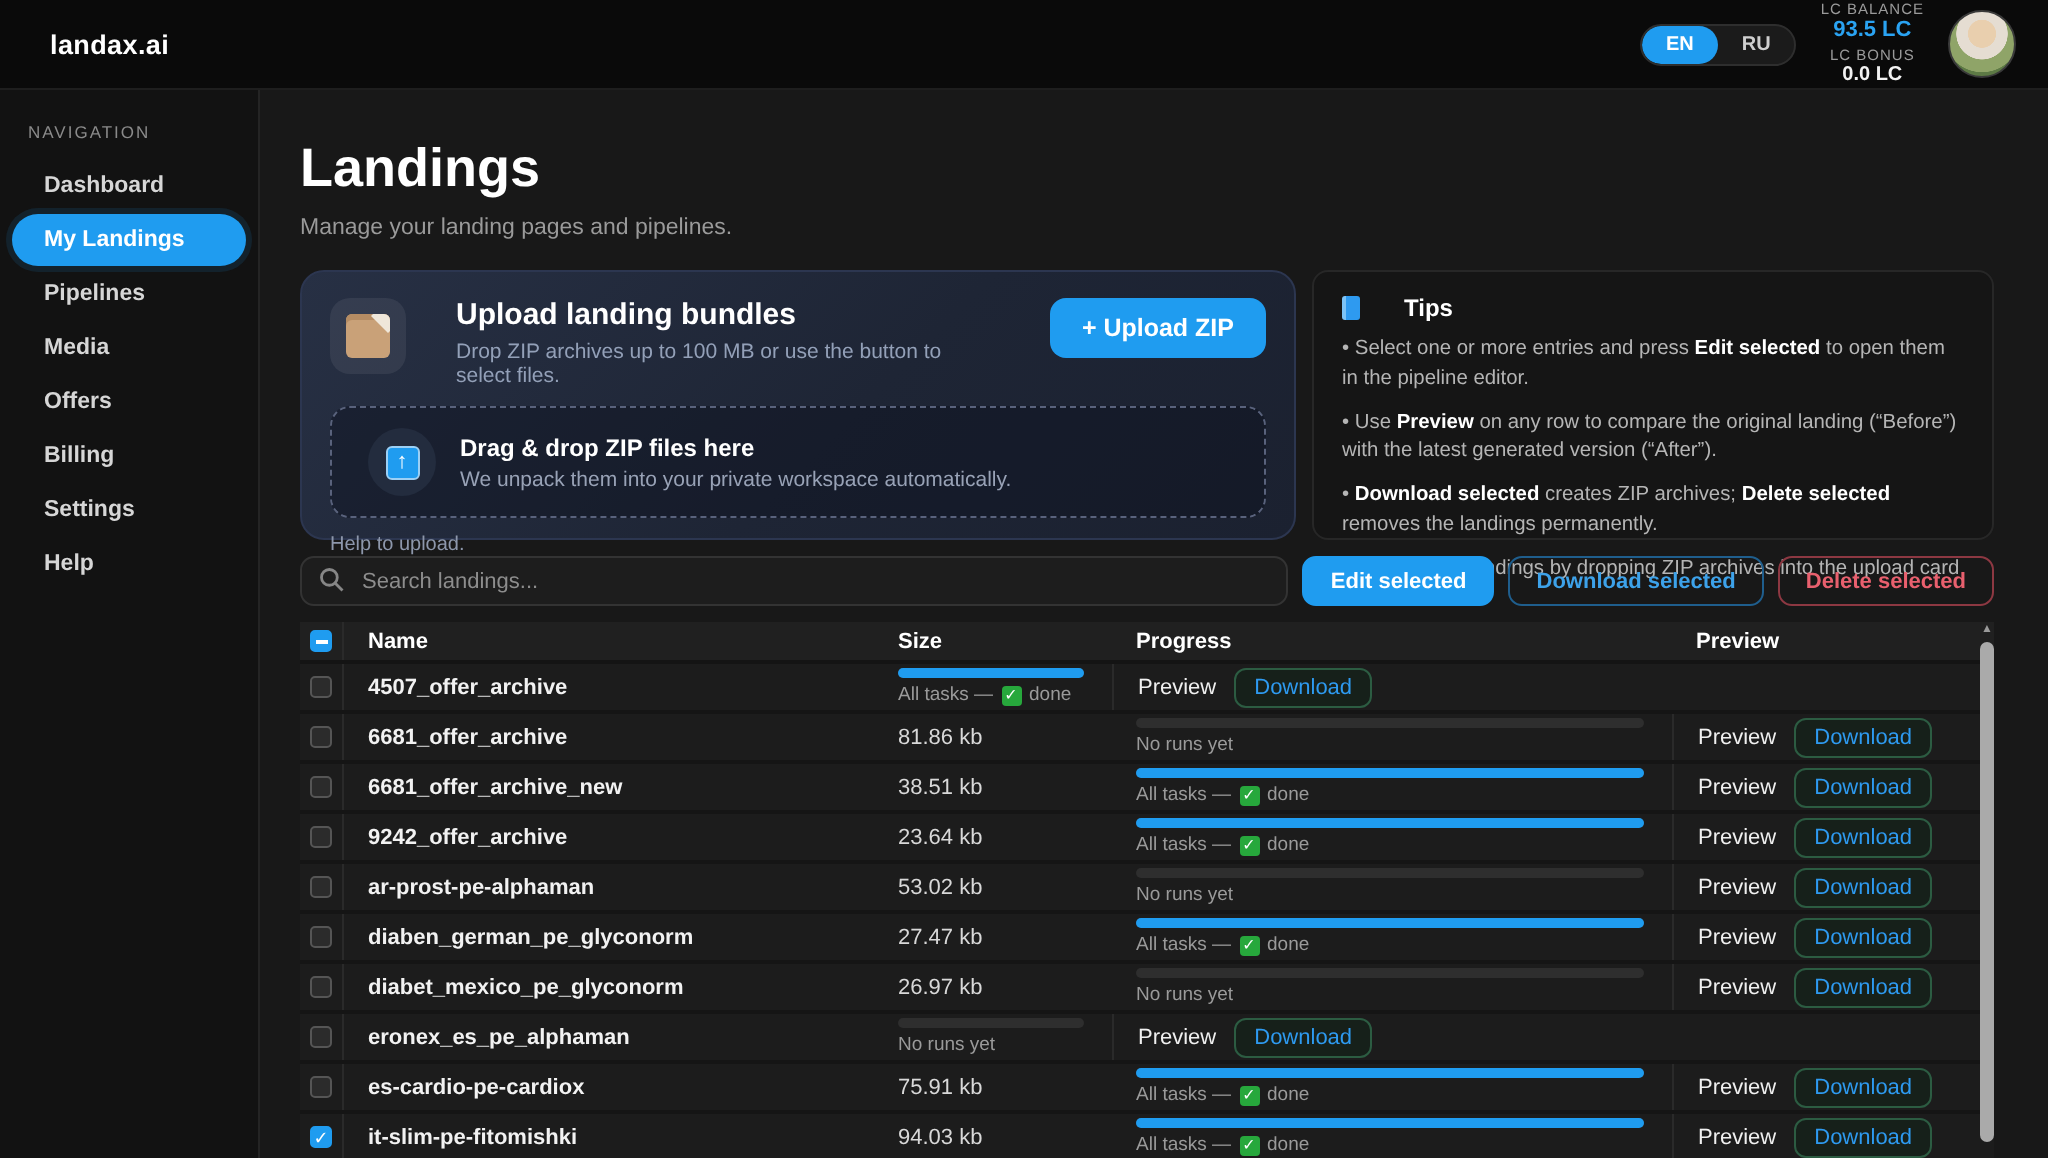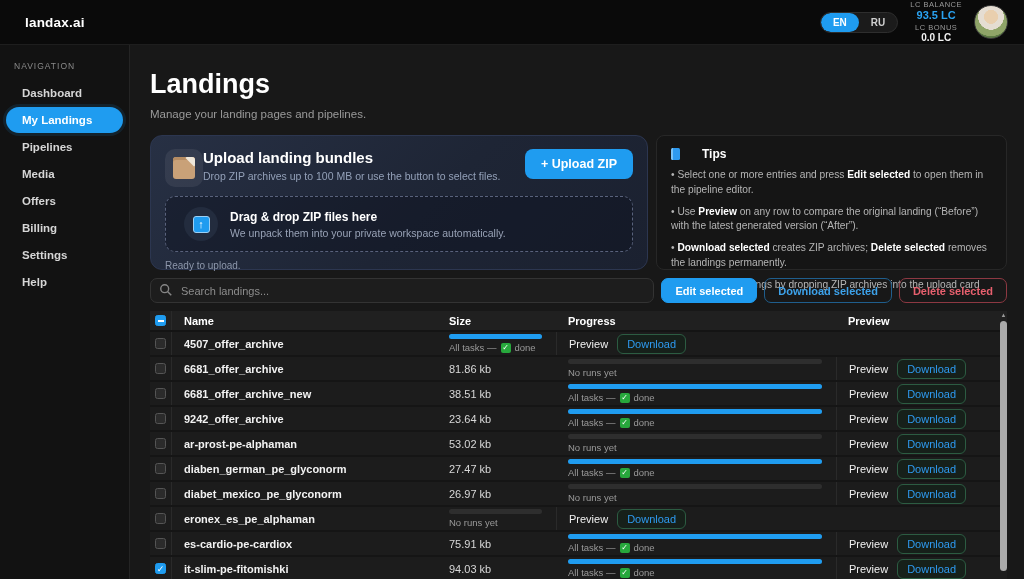--- a/index.html
+++ b/index.html
@@ -22,30 +22,30 @@
             background: radial-gradient(circle at 50% 34%, #e9cfae 0 26%, #e5ddd2 27% 48%, #8fa468 49% 72%, #5d7a45 73% 100%); }
 
   
   .shell { display:flex; height:534px; }
   .sidebar { width:130px; background:#121212; border-right:1px solid #242424; padding-top:12px; flex-shrink:0; }
   .nav-section { font-size:8.5px; letter-spacing:1px; color:#8a8a8a; padding:4px 14px 8px; }
   .nav-item { height:26px; display:flex; align-items:center; padding:0 16px; margin:1px 6px;
               font-size:11.5px; font-weight:bold; color:#d6d6d6; border-radius:13px; cursor:pointer; }
   .nav-item.active { background:#1f9cf0; color:#fff; box-shadow:0 0 0 3px rgba(31,156,240,.12); }
 
-  .main { flex:1; background:#181818; padding:24px 17px 0 20px; overflow:hidden; }
+  .main { flex:1; background:#181818; padding:24px 27px 0 20px; overflow:hidden; }
   .page-title { font-size:27px; font-weight:bold; color:#fff; }
   .page-sub { font-size:11.5px; color:#9a9a9a; margin-top:8px; }
 
   
   .cards { display:flex; gap:8px; margin-top:15px; height:135px; }
   .upload-card { width:498px; border-radius:12px; padding:13px 14px 10px;
                  background:linear-gradient(135deg,#273044 0%, #1e2535 55%, #1b2130 100%);
                  border:1px solid #2c3650; position:relative; }
-  .upload-head { display:flex; align-items:flex-start; gap:0; }
+  .upload-head { display:flex; align-items:flex-start; gap:25px; }
   .pkg-wrap { width:38px; height:38px; border-radius:10px; background:rgba(255,255,255,.07);
               display:flex; align-items:center; justify-content:center; flex-shrink:0; }
   .pkg { width:22px; height:22px; background:#c9a178; border-radius:3px; position:relative; overflow:hidden;
          box-shadow: inset 0 3px 0 #b58c63; }
   .pkg::after { content:""; position:absolute; right:-5px; top:-5px; width:12px; height:12px;
                 background:#efe7da; transform:rotate(45deg); }
   .upload-titles { flex:1; }
   .upload-title { font-size:15px; font-weight:bold; color:#fff; }
   .upload-sub { font-size:10.5px; color:#93a0b8; margin-top:4px; }
   .upload-zip-btn { background:#1f9cf0; color:#fff; font-size:12.5px; font-weight:bold; border:none;
@@ -162,21 +162,21 @@
         </div>
         <div class="dropzone">
           <div class="dz-circle">
             <div class="dz-square">↑</div>
           </div>
           <div>
             <div class="dz-title">Drag &amp; drop ZIP files here</div>
             <div class="dz-sub">We unpack them into your private workspace automatically.</div>
           </div>
         </div>
-        <div class="upload-status">Ready to upload.</div>
+        <div class="upload-status">Help to upload.</div>
       </div>
 
       <div class="tips-card">
         <div class="tips-head">
           <span class="tips-icon"></span>
           <span>Tips</span>
         </div>
         <div id="tips-list">
             <div class="tip"><span>• </span><span>Select one or more entries and press </span><span class="b">Edit selected</span><span> to open them in the pipeline editor.</span></div>
             <div class="tip"><span>• </span><span>Use </span><span class="b">Preview</span><span> on any row to compare the original landing (“Before”) with the latest generated version (“After”).</span></div>

